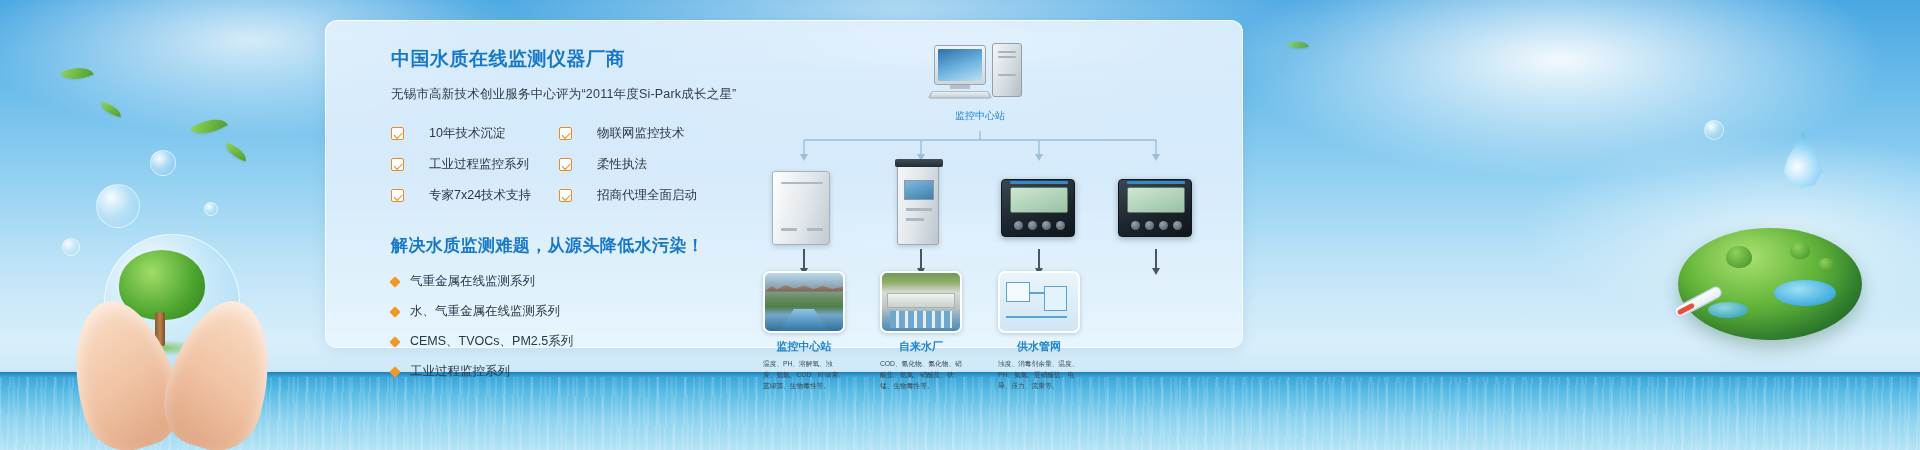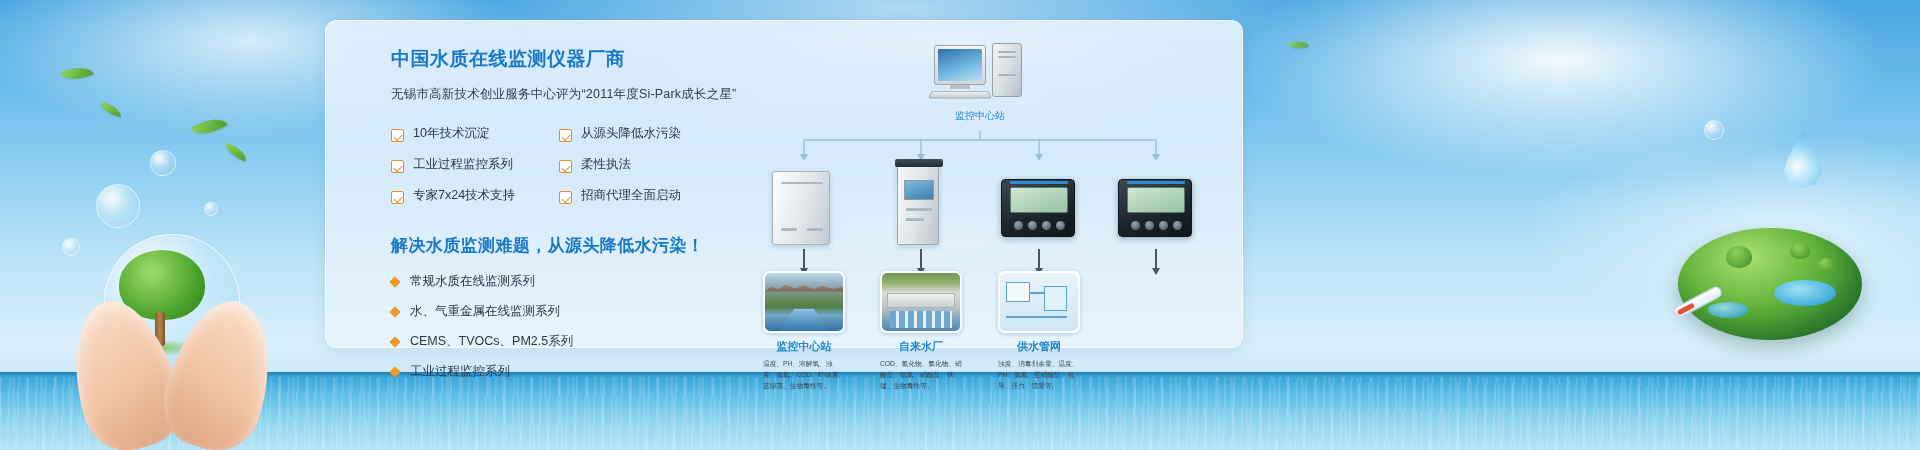--- a/index.html
+++ b/index.html
@@ -90,21 +90,21 @@
     border-radius:12px;
     box-shadow:0 2px 14px rgba(70,140,190,.18);
   }
 
   
   .copy { position:absolute; left:65px; top:25px; width:360px; }
   .h1 { font-size:19px; font-weight:bold; color:#1878c8; letter-spacing:.5px; }
   .sub { margin-top:14px; font-size:12.5px; color:#2c3f52; letter-spacing:.2px; }
 
   .checks { margin-top:22px; display:grid; grid-template-columns:168px 1fr; row-gap:14px; }
-  .chk { display:flex; align-items:flex-end; gap:9px; font-size:12.5px; color:#28384a; }
+  .chk { display:flex; align-items:center; gap:25px; font-size:12.5px; color:#28384a; }
   .chkbox { width:13px; height:13px; flex:0 0 13px; border:1px solid #e98a22; border-radius:2px;
     background:#fff; position:relative; }
   .chkbox::after { content:""; position:absolute; left:2px; top:4px; width:7px; height:3.5px;
     border-left:1.6px solid #e98a22; border-bottom:1.6px solid #e98a22; transform:rotate(-45deg); }
 
   .h2 { margin-top:30px; font-size:17px; font-weight:bold; color:#1878c8; letter-spacing:.4px; }
   .bullets { margin-top:16px; display:flex; flex-direction:column; gap:13px; }
   .bl { display:flex; align-items:center; gap:11px; font-size:12.5px; color:#28384a; }
   .dia { width:8px; height:8px; flex:0 0 8px; background:#ef9a26; transform:rotate(45deg); border-radius:1px; }
 
@@ -212,21 +212,21 @@
       <div class="h1">中国水质在线监测仪器厂商</div>
       <div class="sub">无锡市高新技术创业服务中心评为“2011年度Si-Park成长之星”</div>
 
       <div class="checks">
         <div class="chk">
           <span class="chkbox"></span>
           <span>10年技术沉淀</span>
         </div>
         <div class="chk">
           <span class="chkbox"></span>
-          <span>从源头降低水污染</span>
+          <span>物联网监控技术</span>
         </div>
         <div class="chk">
           <span class="chkbox"></span>
           <span>工业过程监控系列</span>
         </div>
         <div class="chk">
           <span class="chkbox"></span>
           <span>柔性执法</span>
         </div>
         <div class="chk">
@@ -237,21 +237,21 @@
           <span class="chkbox"></span>
           <span>招商代理全面启动</span>
         </div>
       </div>
 
       <div class="h2">解决水质监测难题，从源头降低水污染！</div>
 
       <div class="bullets">
         <div class="bl">
           <span class="dia"></span>
-          <span>常规水质在线监测系列</span>
+          <span>气重金属在线监测系列</span>
         </div>
         <div class="bl">
           <span class="dia"></span>
           <span>水、气重金属在线监测系列</span>
         </div>
         <div class="bl">
           <span class="dia"></span>
           <span>CEMS、TVOCs、PM2.5系列</span>
         </div>
         <div class="bl">

